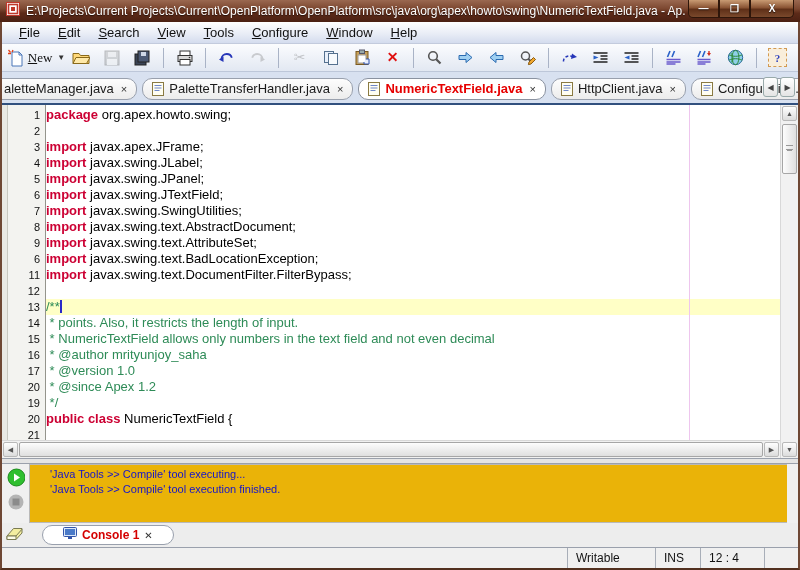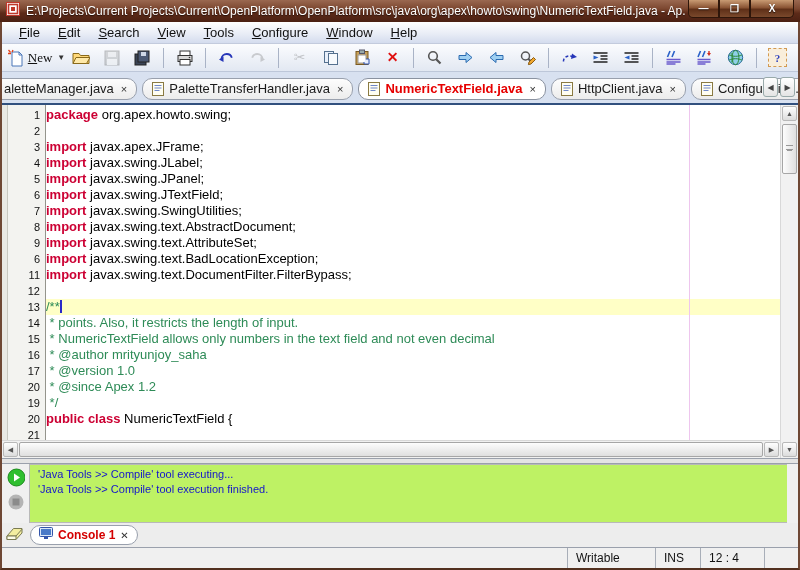--- a/index.html
+++ b/index.html
@@ -71,26 +71,26 @@
     display:flex;align-items:center;justify-content:center;font-size:7px;color:#555;box-sizing:border-box;flex:0 0 15px;}
   .hthumb{flex:1;height:15px;background:linear-gradient(#fdfdfd,#dfdfdf);border:1px solid #a6a6a6;border-radius:2px;box-sizing:border-box;}
   
   .splitter{flex:0 0 6px;background:#e4e4e4;border-top:1px solid #9aa0ab;border-bottom:1px solid #9aa0ab;box-sizing:border-box;}
   .out-header{flex:0 0 19px;background:linear-gradient(#f9f9f9,#ebebeb);border-bottom:1px solid #b3b3b3;display:flex;
     align-items:center;padding:0 7px;font-size:12px;font-weight:bold;color:#111;}
   .out-close{margin-left:auto;color:#e00000;font-weight:bold;font-size:12px;}
   .out-body{flex:1;display:flex;background:#f0f0f0;min-height:0;}
   .out-strip{flex:0 0 27px;display:flex;flex-direction:column;align-items:center;padding-top:4px;gap:7px;}
   .round-btn{width:18px;height:18px;display:flex;align-items:center;justify-content:center;}
-  .out-text{flex:1;background:#bef264;border:1px solid #b9b9b9;border-right:none;margin-right:11px;padding:2px 8px;
+  .out-text{flex:1;background:#eab308;border:1px solid #b9b9b9;border-right:none;margin-right:11px;padding:2px 20px;
     font-size:11px;color:#1414cc;line-height:15px;overflow:hidden;}
   
   .console-row{flex:0 0 24px;background:#ededed;display:flex;align-items:center;padding-left:4px;gap:7px;}
   .console-tab{height:18px;background:#fff;border:1px solid #99a0ad;border-radius:10px;display:flex;align-items:center;
-    gap:5px;padding:0 8px;font-size:12px;}
+    gap:5px;padding:0 20px;font-size:12px;margin-left:12px;}
   .console-tab .name{color:#d40000;font-weight:bold;}
   .console-tab .x{color:#333;font-size:10px;}
   
   .statusbar{flex:0 0 20px;background:#f0f0f0;border-top:1px solid #9aa0ac;display:flex;align-items:stretch;font-size:12px;color:#111;}
   .sb-fill{flex:1;}
   .sb-cell{border-left:1px solid #a8aeb8;display:flex;align-items:center;padding:0 8px;box-sizing:border-box;}
   .sb-w{width:88px;} .sb-i{width:45px;} .sb-c{width:64px;} .sb-t{width:34px;}
 </style>
 </head>
 <body>

